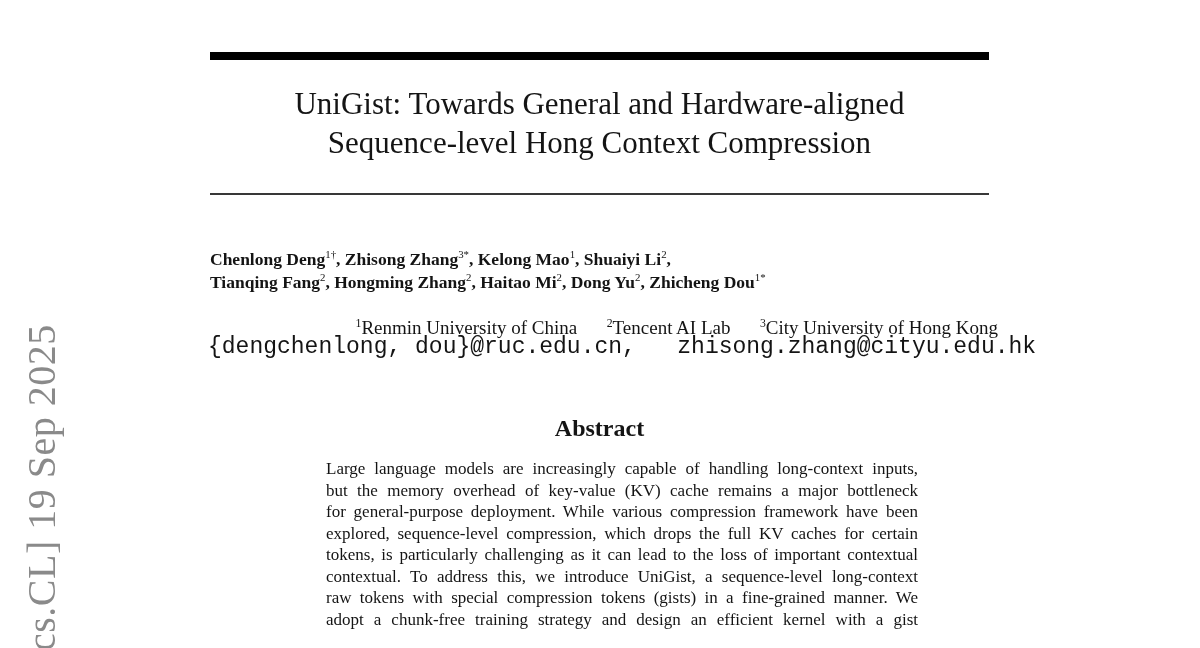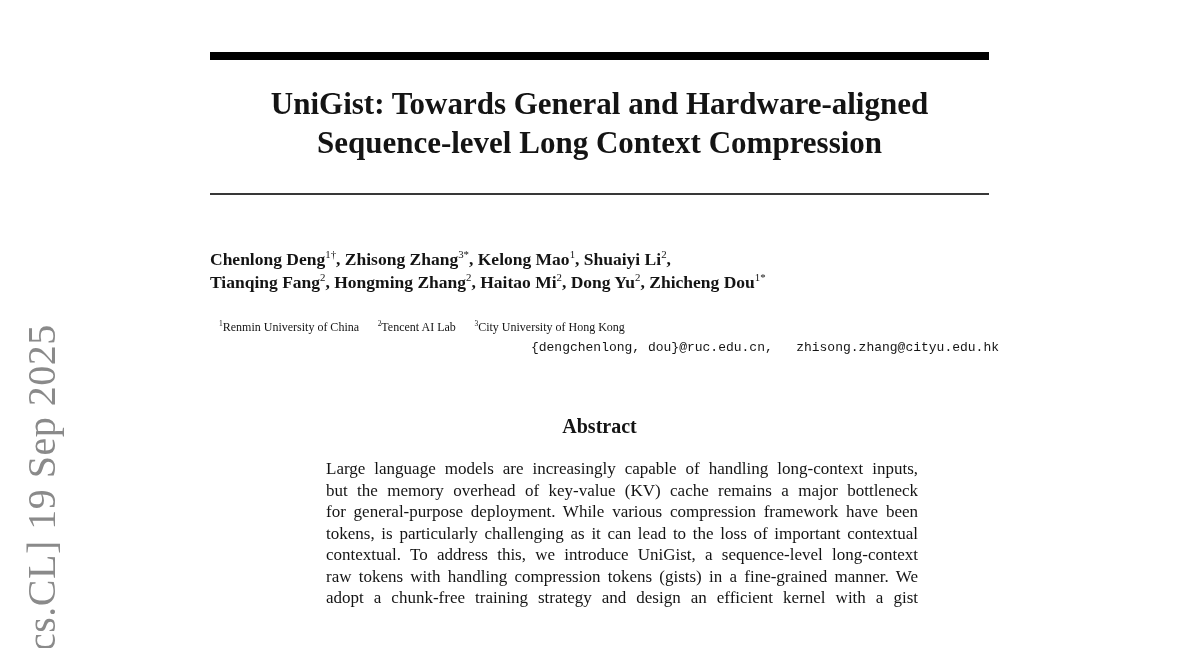--- a/index.html
+++ b/index.html
@@ -39,21 +39,21 @@
     position: absolute;
     left: 210px; top: 193px;
     width: 779px; height: 2px;
     background: var(--rule-thin);
   }
   .title {
     position: absolute;
     left: 210px; top: 84px;
     width: 779px;
     text-align: center;
-    font-weight: bold;
+    font-weight: normal;
     font-size: 31px;
     line-height: 39px;
   }
   .authors {
     position: absolute;
     left: 210px; top: 248px;
     width: 779px;
     text-align: left;
     font-weight: bold;
     font-size: 17.5px;
@@ -62,42 +62,42 @@
   sup {
     font-size: 62%;
     line-height: 0;
     vertical-align: super;
   }
   .authors sup { font-weight: normal; }
   .affils {
     position: absolute;
     left: 219px; top: 317px;
     width: 779px;
-    text-align: left;
-    font-size: 12px;
+    text-align: right;
+    font-size: 19px;
     line-height: 21px;
   }
   .affil + .affil { margin-left: 1.55em; }
   .emails {
     position: absolute;
-    left: 220px; top: 337px;
+    left: 208px; top: 337px;
     width: 779px;
-    text-align: right;
+    text-align: left;
     font-family: "Liberation Mono", monospace;
-    font-size: 13px;
+    font-size: 23px;
     line-height: 21px;
     white-space: pre;
   }
   .abs-head {
     position: absolute;
     left: 210px; top: 415px;
     width: 779px;
     text-align: center;
     font-weight: bold;
-    font-size: 20px;
+    font-size: 24px;
   }
   .abs-body {
     position: absolute;
     left: 282px; top: 458px;
     width: 636px;
     font-size: 17px;
     line-height: 21.5px;
   }
   .abs-line {
     text-align: justify;
@@ -110,37 +110,38 @@
 </style>
 </head>
 <body>
 
 <div class="watermark">cs.CL] 19 Sep 2025</div>
 
 <div class="rule-thick"></div>
 
 <div class="title">
   <div>UniGist: Towards General and Hardware-aligned</div>
-  <div>Sequence-level Long Context Compression</div>
+  <div>Sequence-level Hong Context Compression</div>
 </div>
 
 <div class="rule-thin"></div>
 
 <div class="authors" id="authors">
     <div><span>Chenlong Deng<sup>1†</sup></span>, <span>Zhisong Zhang<sup>3*</sup></span>, <span>Kelong Mao<sup>1</sup></span>, <span>Shuaiyi Li<sup>2</sup></span>,</div>
     <div><span>Tianqing Fang<sup>2</sup></span>, <span>Hongming Zhang<sup>2</sup></span>, <span>Haitao Mi<sup>2</sup></span>, <span>Dong Yu<sup>2</sup></span>, <span>Zhicheng Dou<sup>1*</sup></span></div>
   </div>
 
 <div class="affils" id="affils"><span class="affil"><sup>1</sup>Renmin University of China</span><span class="affil"><sup>2</sup>Tencent AI Lab</span><span class="affil"><sup>3</sup>City University of Hong Kong</span></div>
 
 <div class="emails">{dengchenlong, dou}@ruc.edu.cn,   zhisong.zhang@cityu.edu.hk</div>
 
 <div class="abs-head">Abstract</div>
 
 <div class="abs-body" id="abs-body">
     <div class="abs-line">Large language models are increasingly capable of handling long-context inputs,</div>
     <div class="abs-line">but the memory overhead of key-value (KV) cache remains a major bottleneck</div>
     <div class="abs-line">for general-purpose deployment. While various compression framework have been</div>
+    <div class="abs-line">explored, sequence-level compression, which drops the full KV caches for certain</div>
     <div class="abs-line">tokens, is particularly challenging as it can lead to the loss of important contextual</div>
     <div class="abs-line">contextual. To address this, we introduce UniGist, a sequence-level long-context</div>
-    <div class="abs-line">raw tokens with handling compression tokens (gists) in a fine-grained manner. We</div>
+    <div class="abs-line">raw tokens with special compression tokens (gists) in a fine-grained manner. We</div>
     <div class="abs-line">adopt a chunk-free training strategy and design an efficient kernel with a gist</div>
   </div>
 
 </body></html>

